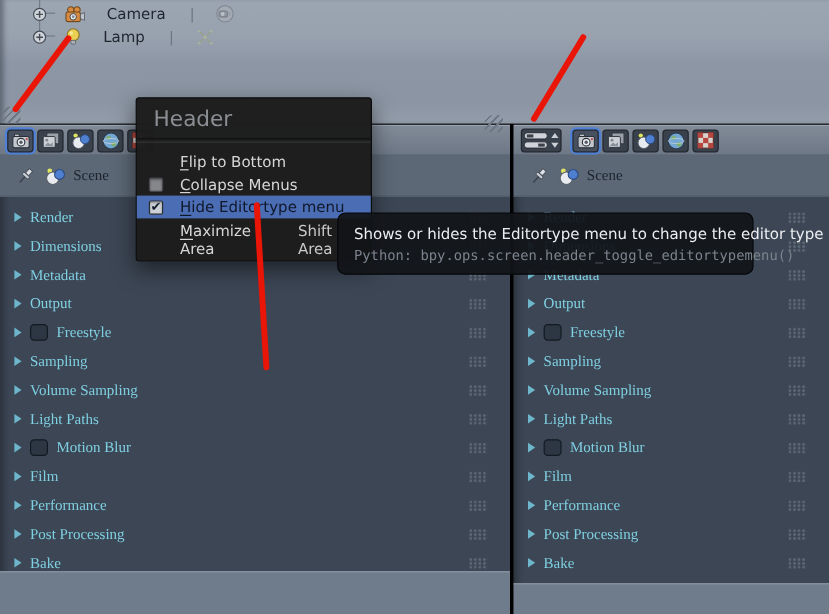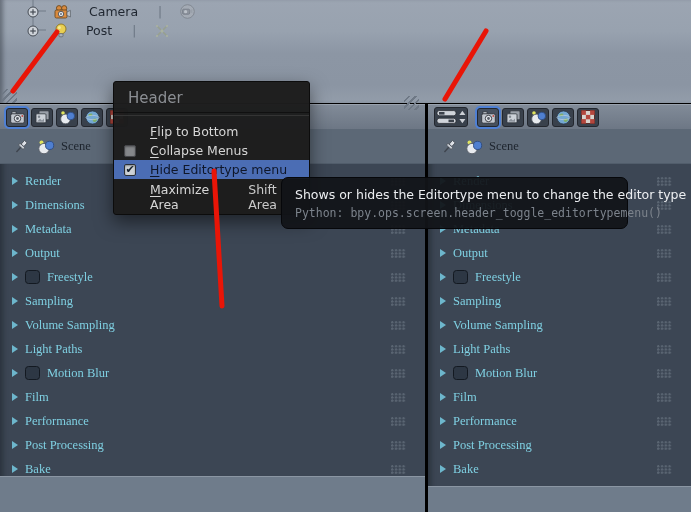--- a/index.html
+++ b/index.html
@@ -55,21 +55,21 @@
   
   .hatch{position:absolute;width:15px;height:14px;z-index:20;
      background:repeating-linear-gradient(135deg,transparent 0 3px,#6e7885 3px 4.6px);}
   .hatch.h1{left:2px;top:89px;}
   .hatch.h2{left:404px;top:96px;}
 
   
   .menu{position:absolute;left:113px;top:81px;width:195px;z-index:40;
      background:rgba(29,29,29,.98);border:1px solid #0c0c0c;border-radius:3px;
      box-shadow:0 7px 18px rgba(0,0,0,.5);padding-bottom:8px;}
-  .menu-title{font-size:15px;color:#8b8e93;padding:7px 0 5px 14px;}
+  .menu-title{font-size:18px;color:#8b8e93;padding:7px 0 5px 14px;}
   .menu-sep{height:2px;border-top:1px solid #101010;border-bottom:1px solid #343434;margin:0;}
   .menu-items{margin-top:6px;}
   .menu-item{position:relative;height:19px;display:flex;align-items:center;padding-left:36px;}
   .menu-item.gap{margin-top:8px;gap:28px;}
   .menu-item.highlighted{background:var(--menu-highlight,#4b6db4);}
   .mi-label{font-size:12.5px;color:#d6d6d6;}
   .menu-item.highlighted .mi-label{color:#0f172a;}
   .mi-label u{text-decoration:underline;text-underline-offset:2px;}
   .mi-shortcut{font-size:12.5px;color:#c9c9c9;margin-left:auto;padding-right:14px;}
   .mi-check{position:absolute;left:10px;top:3.5px;width:12px;height:12px;box-sizing:border-box;
@@ -142,21 +142,21 @@
               <line x1="6" y1="3.2" x2="6" y2="8.8" stroke="#454b54" stroke-width="1.2"></line>
             </svg>
         </span>
         <span>
           <svg width="14" height="15" viewBox="0 0 14 15">
             <circle cx="7" cy="6" r="5" fill="#e9cf52" stroke="#8a7322" stroke-width="0.9"></circle>
             <circle cx="5.4" cy="4.6" r="1.5" fill="#f4e89a"></circle>
             <rect x="5" y="10.6" width="4" height="3.2" rx="1" fill="#aab0b8" stroke="#5c6168" stroke-width="0.7"></rect>
           </svg>
         </span>
-        <span class="out-label">Post</span>
+        <span class="out-label">Lamp</span>
         <span class="out-sep">|</span>
         <span>
           <svg width="18" height="16" viewBox="0 0 18 16">
             <g stroke="#97a08f" stroke-width="1.5" stroke-linecap="round">
               <line x1="5" y1="4" x2="7.4" y2="6.4"></line>
                 <line x1="13" y1="4" x2="10.6" y2="6.4"></line>
               <line x1="5" y1="12" x2="7.4" y2="9.6"></line>
                 <line x1="13" y1="12" x2="10.6" y2="9.6"></line>
             </g>
             <circle cx="9" cy="8" r="1.5" fill="#aab3a0"></circle>

